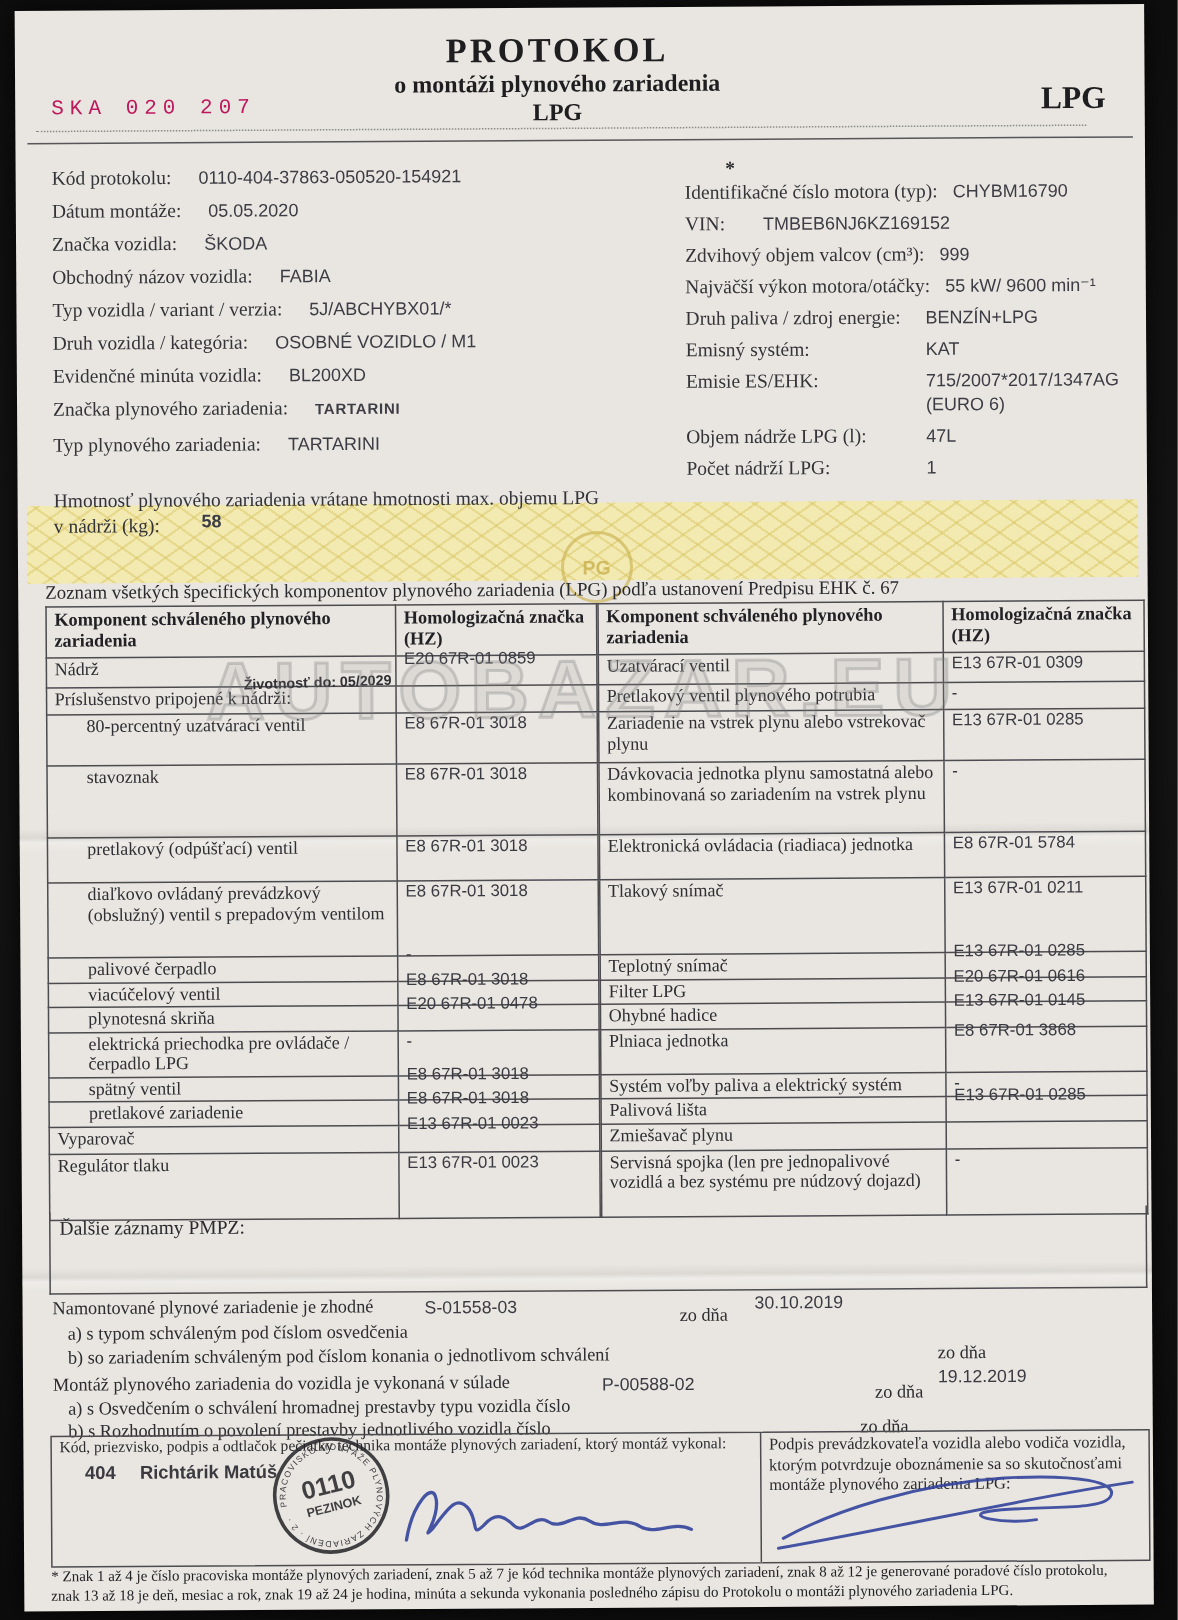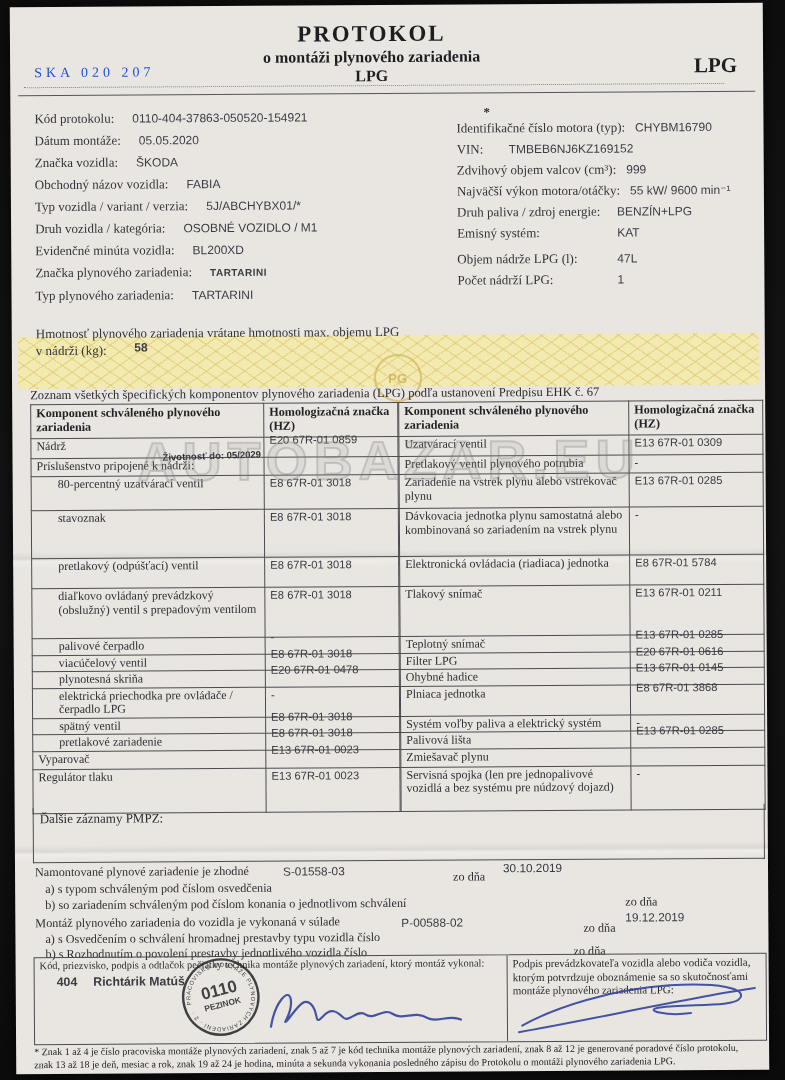--- a/index.html
+++ b/index.html
@@ -14,22 +14,22 @@
            radial-gradient(90% 45% at 8% 28%, rgba(0,0,0,0.05), transparent 55%),
            radial-gradient(95% 40% at 55% 97%, rgba(0,0,0,0.09), transparent 60%),
            linear-gradient(152deg,#dbd8d3 0%,#edecе8 30%,#e4e1dc 55%,#f0efeb 78%,#dedbd6 100%),
            #e9e6e1;
          background-color:#e9e6e1;
          box-shadow:0 0 18px rgba(0,0,0,0.8);
          color:#2b2b2e;}
   .crease{position:absolute;left:0;right:0;height:16px;pointer-events:none;
           background:linear-gradient(180deg,transparent,rgba(0,0,0,0.06) 40%,rgba(255,255,255,0.25) 60%,transparent);}
   
-  .ska{position:absolute;left:24px;top:58px;font-family:Liberation Serif, serif;
-       font-size:14px;letter-spacing:4px;color:#1d4ed8;}
+  .ska{position:absolute;left:24px;top:58px;font-family:Liberation Mono, monospace;
+       font-size:14px;letter-spacing:4px;color:#be185d;}
   .ska-rule{position:absolute;left:14px;top:80px;width:700px;border-top:1px dotted #8a8a86;}
   .title-block{position:absolute;left:0;right:30px;top:16px;text-align:center;font-weight:bold;color:#1e1e20;}
   .title-main{font-size:23px;letter-spacing:2px;}
   .title-sub{font-size:16px;margin-top:1px;}
   .title-lpg{font-size:16px;margin-top:1px;}
   .corner-lpg{position:absolute;right:26px;top:50px;font-size:21px;font-weight:bold;color:#1e1e20;}
   .header-rule{position:absolute;left:8px;right:8px;top:88px;border-top:1.6px solid #55555a;}
   
   .fields-left{position:absolute;left:24px;top:104px;width:405px;z-index:2;}
   .fields-right{position:absolute;left:446px;top:116px;width:300px;z-index:2;}
@@ -146,20 +146,25 @@
         </div>
       <div class="frow">
           <span class="flabel">Druh paliva / zdroj energie:</span>
           <span class="fval">BENZÍN+LPG</span>
         </div>
       <div class="frow">
           <span class="flabel">Emisný systém:</span>
           <span class="fval">KAT</span>
         </div>
       <div class="frow">
+          <span class="flabel">Emisie ES/EHK:</span>
+          <span class="fval">
+            <span style="display:block">715/2007*2017/1347AG</span>
+            <span style="display:block">(EURO 6)</span>
+          </span>
         </div>
       <div class="frow">
           <span class="flabel">Objem nádrže LPG (l):</span>
           <span class="fval">47L</span>
         </div>
       <div class="frow">
           <span class="flabel">Počet nádrží LPG:</span>
           <span class="fval">1</span>
         </div>
     </div>

